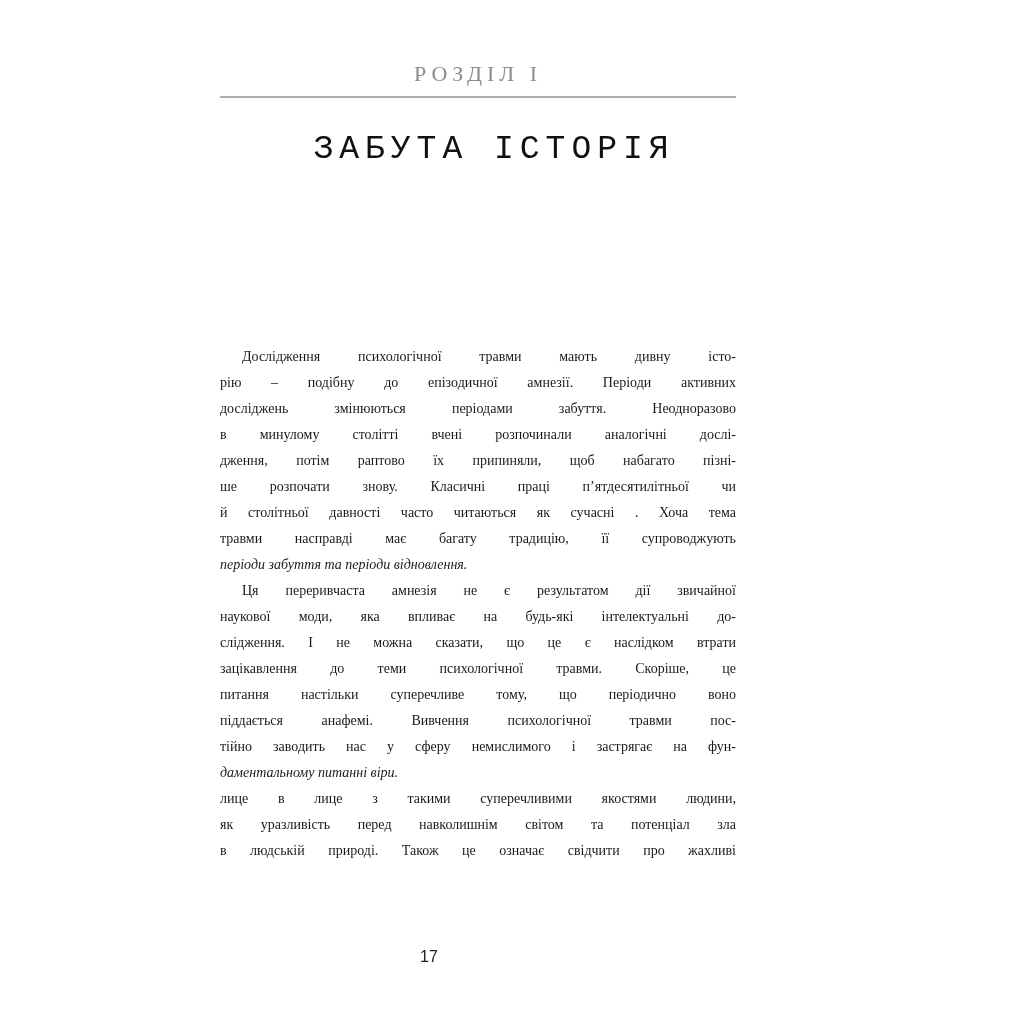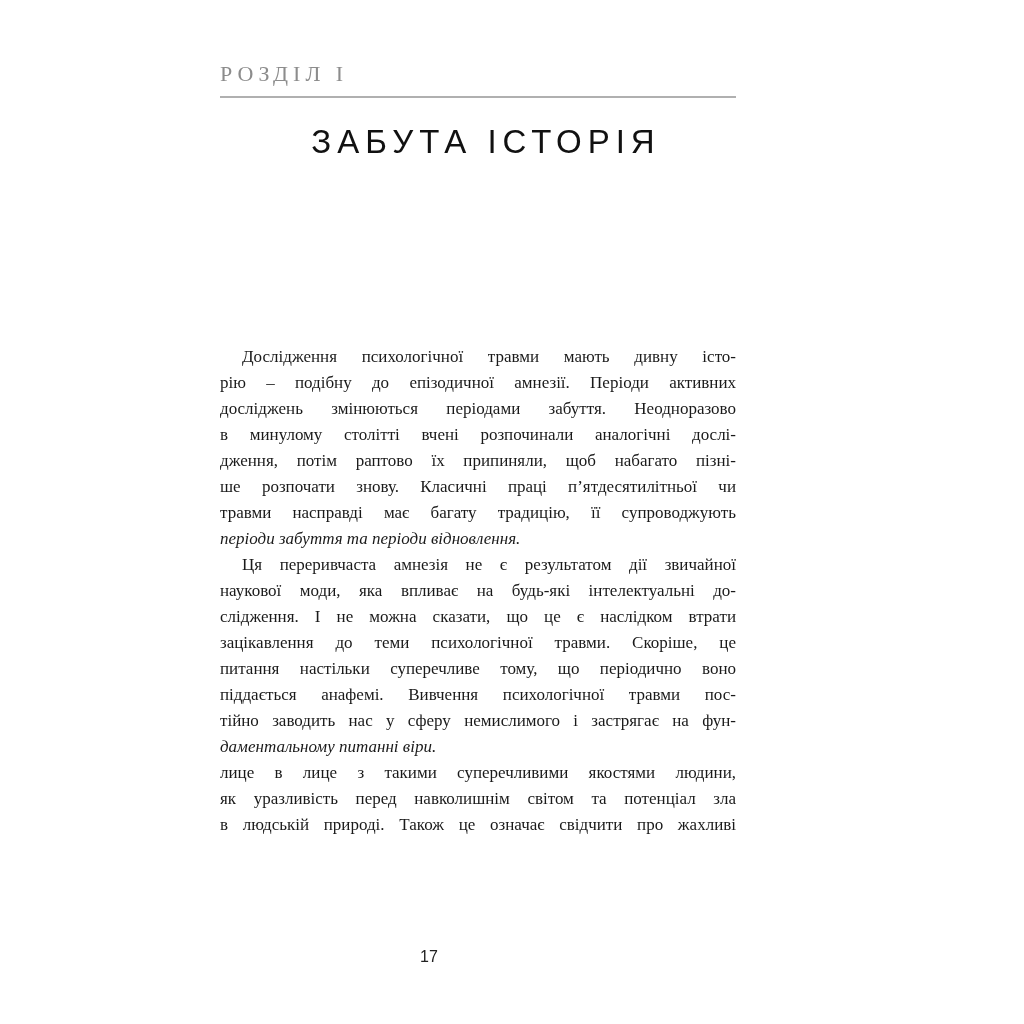--- a/index.html
+++ b/index.html
@@ -18,20 +18,21 @@
       left: 0; top: 0;
       width: 1024px;
       height: 1024px;
       background: #ffffff;
     }
     .chapter-label {
       position: absolute;
       left: 220px;
       width: 516px;
       top: 60px;
+      text-align: center;
       font-family: "Liberation Serif", "DejaVu Serif", serif;
       font-size: 22px;
       letter-spacing: 5px;
       color: #8c8c8c;
       line-height: 28px;
     }
     .chapter-rule {
       position: absolute;
       left: 220px;
       top: 96px;
@@ -51,21 +52,21 @@
       color: #111111;
       line-height: 44px;
       font-weight: normal;
     }
     .body-text {
       position: absolute;
       left: 220px;
       top: 344px;
       width: 516px;
       font-family: "Liberation Serif", "DejaVu Serif", serif;
-      font-size: 17px;
+      font-size: 14px;
       line-height: 26px;
       color: #1a1a1a;
     }
     .para-line {
       display: block;
       white-space: nowrap;
       text-align: justify;
       text-align-last: justify;
       height: 26px;
     }
@@ -86,31 +87,32 @@
       color: #222222;
     }
   </style>
 </head>
 <body>
 
 <div class="page">
 
   <div class="chapter-label">РОЗДІЛ І</div>
   <div class="chapter-rule"></div>
-  <h1 class="chapter-title" style="margin:8px;">ЗАБУТА ІСТОРІЯ</h1>
+  <h1 class="chapter-title" style="margin:16px;font-family:Liberation Mono, monospace;">ЗАБУТА ІСТОРІЯ</h1>
 
   <div class="body-text">
 
     <div>
       <span class="para-line indent">Дослідження психологічної травми мають дивну істо-</span>
       <span class="para-line">рію – подібну до епізодичної амнезії. Періоди активних</span>
       <span class="para-line">досліджень змінюються періодами забуття. Неодноразово</span>
       <span class="para-line">в минулому столітті вчені розпочинали аналогічні дослі-</span>
       <span class="para-line">дження, потім раптово їх припиняли, щоб  набагато пізні-</span>
       <span class="para-line">ше розпочати знову. Класичні праці п’ятдесятилітньої чи</span>
+      <span class="para-line">й столітньої давності часто читаються як сучасні . Хоча тема</span>
       <span class="para-line">травми насправді має багату традицію, її супроводжують</span>
       <span class="para-line last">періоди забуття та періоди відновлення.</span>
     </div>
 
     <div>
       <span class="para-line indent">Ця переривчаста амнезія не є результатом дії звичайної</span>
       <span class="para-line">наукової моди, яка впливає на будь-які інтелектуальні до-</span>
       <span class="para-line">слідження. І не можна сказати, що це є наслідком втрати</span>
       <span class="para-line">зацікавлення до теми психологічної травми. Скоріше, це</span>
       <span class="para-line">питання настільки суперечливе тому, що періодично воно</span>

